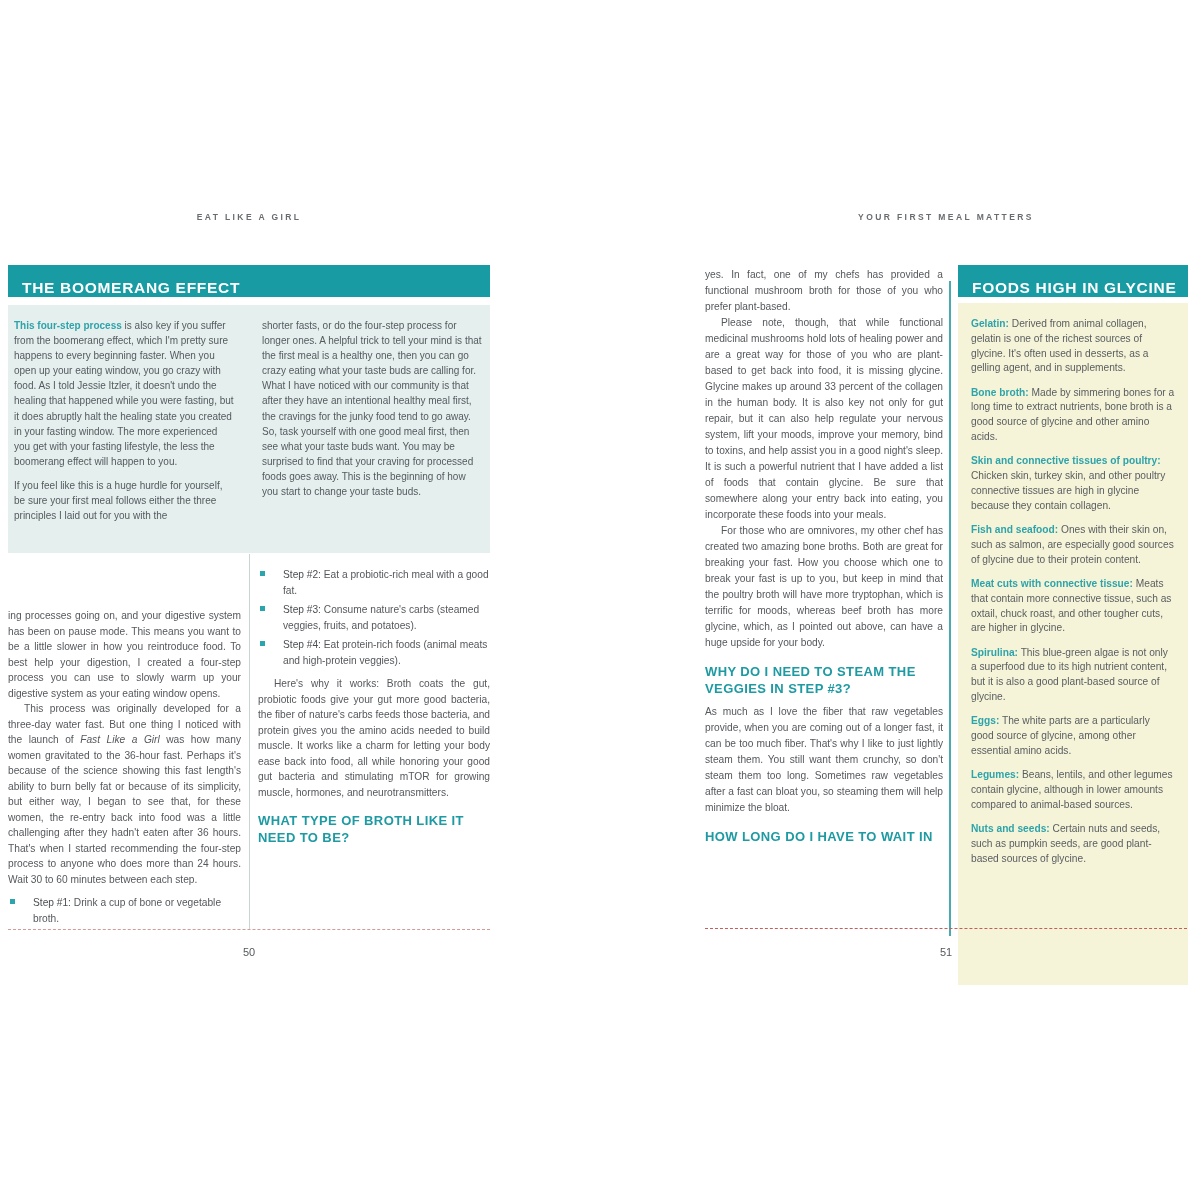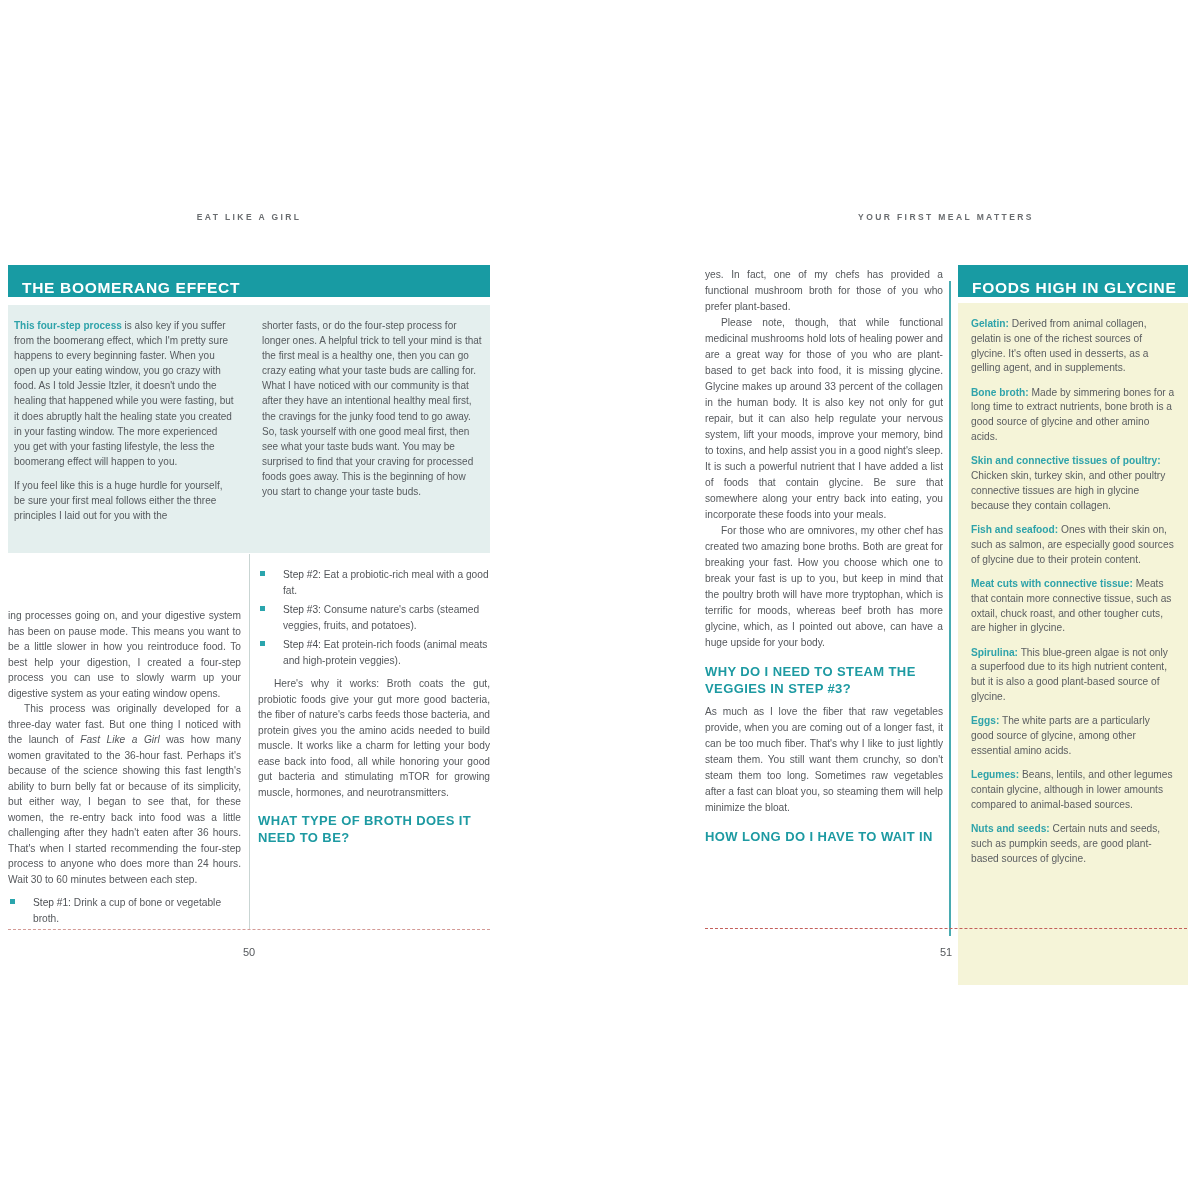--- a/index.html
+++ b/index.html
@@ -92,21 +92,21 @@
       <span class="sq"></span>
       <span class="blabel">Step #3:</span>
       <span>Consume nature's carbs (steamed veggies, fruits, and potatoes).</span>
     </div>
     <div class="bullet">
       <span class="sq"></span>
       <span class="blabel">Step #4:</span>
       <span>Eat protein-rich foods (animal meats and high-protein veggies).</span>
     </div>
     <p class="just ind sp">Here's why it works: Broth coats the gut, probiotic foods give your gut more good bacteria, the fiber of nature's carbs feeds those bacteria, and protein gives you the amino acids needed to build muscle. It works like a charm for letting your body ease back into food, all while honoring your good gut bacteria and stimulating mTOR for growing muscle, hormones, and neurotransmitters.</p>
-    <h3 class="sec">WHAT TYPE OF BROTH DOES IT NEED TO BE?</h3>
+    <h3 class="sec">WHAT TYPE OF BROTH LIKE IT NEED TO BE?</h3>
   </div>
 
   <div class="dash dash-left"></div>
   <div class="pagenum" style="left:8px;top:946px;text-align:center;">50</div>
 
   <div class="runhead" style="left:705px;top:212px;">YOUR FIRST MEAL MATTERS</div>
 
   <div class="tcol" style="left:705px;top:267px;width:238px;height:662px;line-height:16px;">
     <p class="just">yes. In fact, one of my chefs has provided a functional mushroom broth for those of you who prefer plant-based.</p>
     <p class="just ind">Please note, though, that while functional medicinal mushrooms hold lots of healing power and are a great way for those of you who are plant-based to get back into food, it is missing glycine. Glycine makes up around 33 percent of the collagen in the human body. It is also key not only for gut repair, but it can also help regulate your nervous system, lift your moods, improve your memory, bind to toxins, and help assist you in a good night's sleep. It is such a powerful nutrient that I have added a list of foods that contain glycine. Be sure that somewhere along your entry back into eating, you incorporate these foods into your meals.</p>

